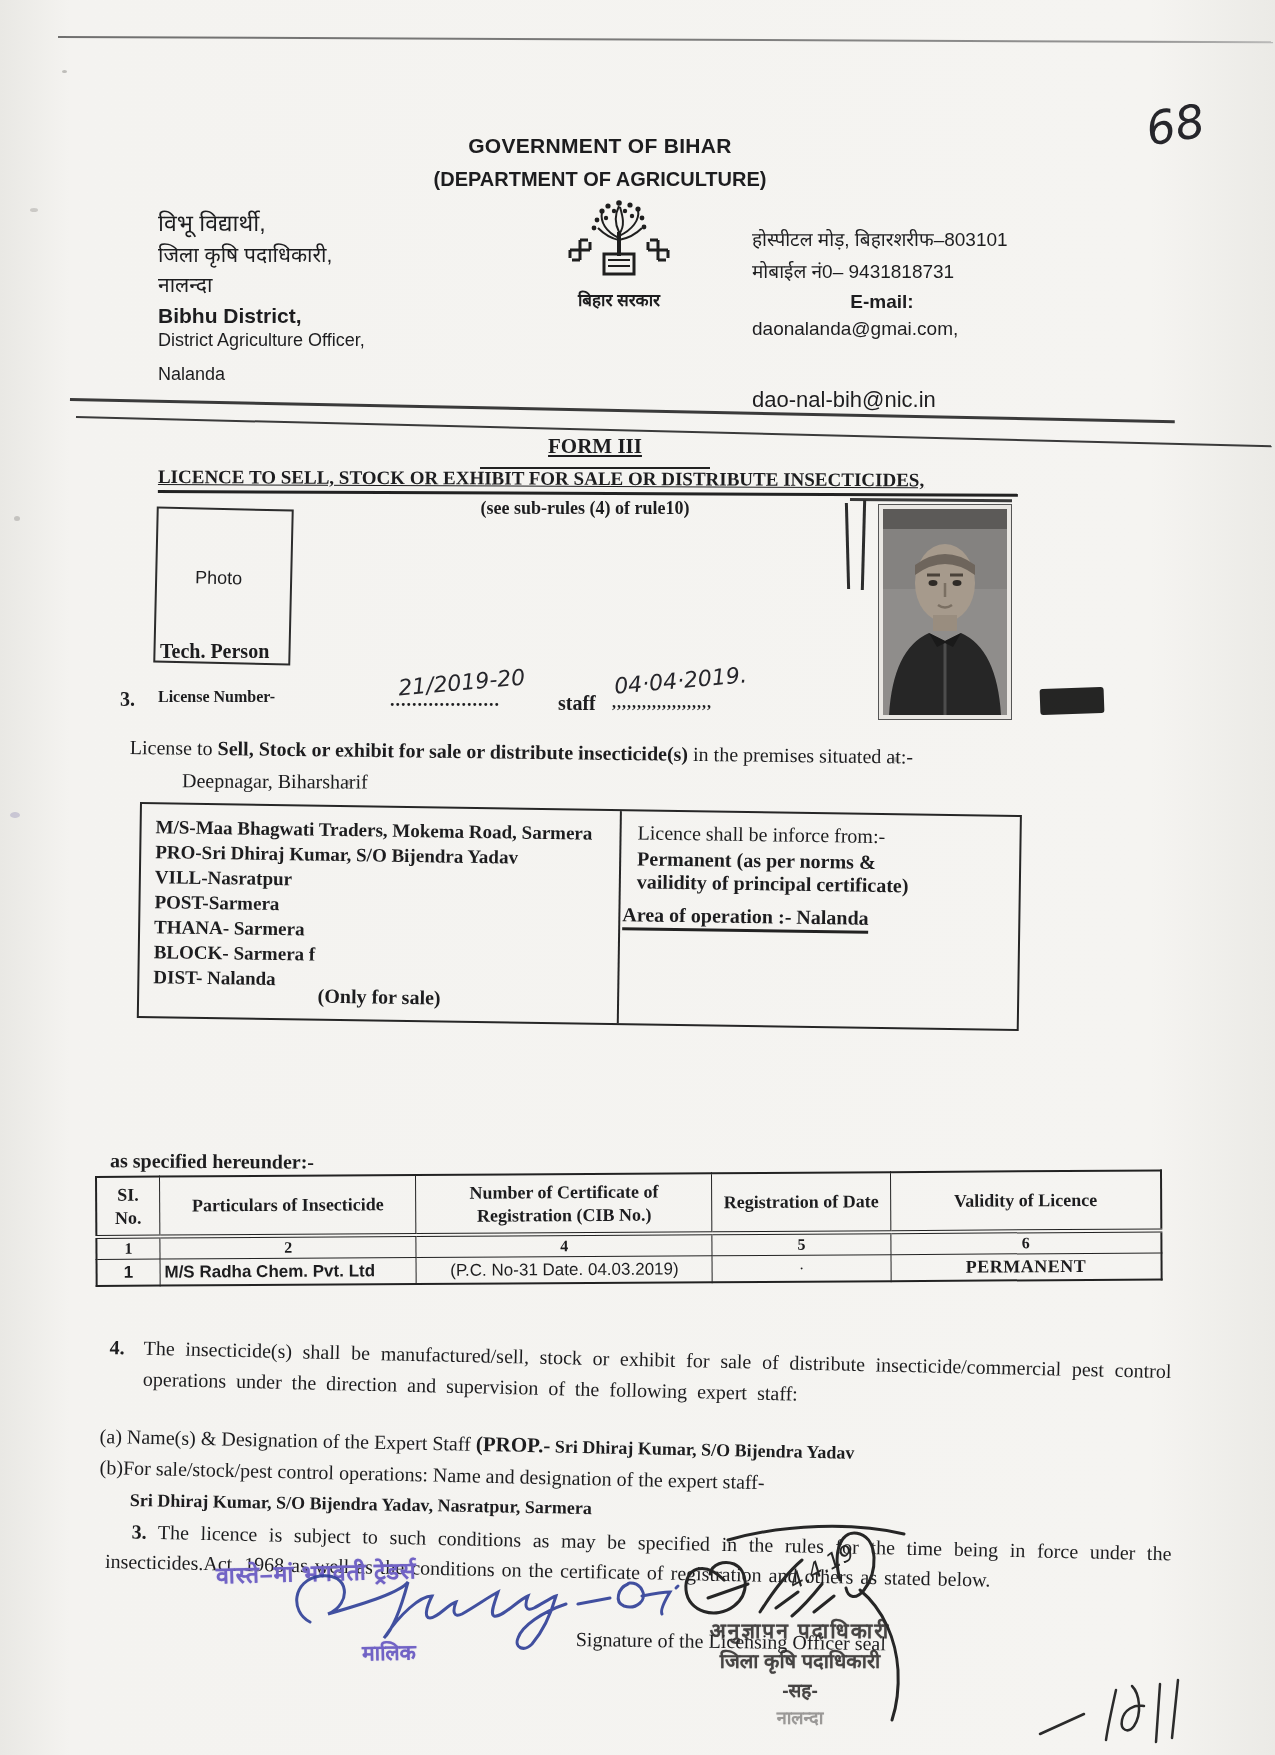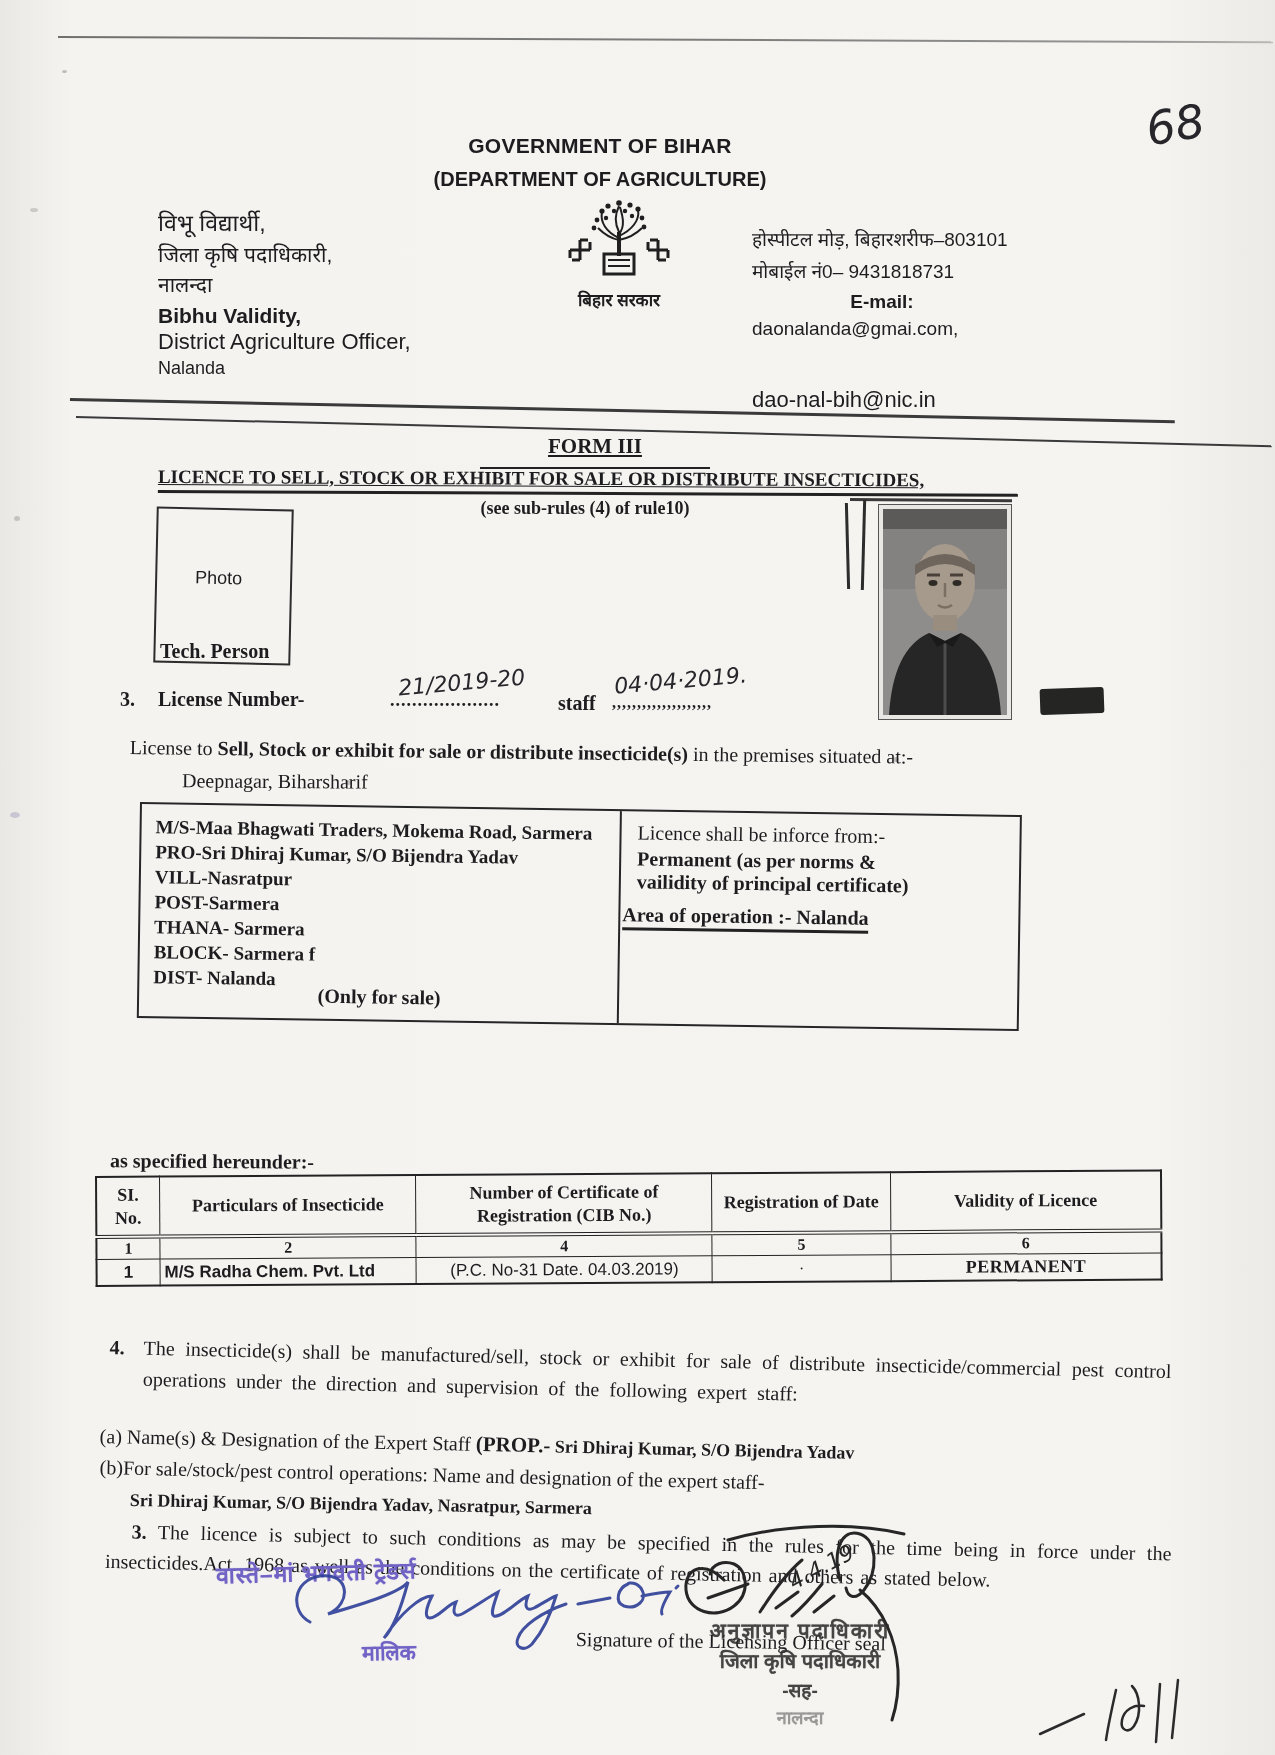--- a/index.html
+++ b/index.html
@@ -43,22 +43,22 @@
 
   <div class="abs hand" style="left:1146px;top:98px;font-size:46px;transform:rotate(-10deg);font-family:'DejaVu Sans',sans-serif;">68</div>
 
   <div class="abs sans b ctr" style="left:180px;top:168px;width:840px;font-size:20px;">(DEPARTMENT OF AGRICULTURE)</div>
   <div class="abs sans b ctr" style="left:180px;top:134px;width:840px;font-size:21px;letter-spacing:.3px;">GOVERNMENT OF BIHAR</div>
 
   <div class="abs" style="left:158px;top:212px;width:320px;line-height:1.0;">
     <div class="hi" style="font-size:23px;margin-bottom:9px;">विभू विद्यार्थी,</div>
     <div class="hi" style="font-size:21px;margin-bottom:9px;">जिला कृषि पदाधिकारी,</div>
     <div class="hi" style="font-size:21px;margin-bottom:10px;">नालन्दा</div>
-    <div class="sans b" style="font-size:21px;margin-bottom:5px;">Bibhu Validity,</div>
-    <div class="sans" style="font-size:22px;margin-bottom:6px;">District Agriculture Officer,</div>
+    <div class="sans b" style="font-size:21px;margin-bottom:5px;">Bibhu District,</div>
+    <div class="sans" style="font-size:18px;margin-bottom:16px;">District Agriculture Officer,</div>
     <div class="sans" style="font-size:18px;">Nalanda</div>
   </div>
 
   <div class="abs" style="left:556px;top:198px;width:126px;">
     <svg width="126" height="88" viewBox="0 0 126 88">
       <g stroke="#1f1f1f" fill="none" stroke-width="2">
         <path d="M63 58 V34" stroke-width="4"></path>
         <path d="M63 40 C50 34 44 24 46 14 M63 38 C76 32 84 22 82 12 M63 34 C58 24 60 14 63 8 M63 36 C70 28 66 16 64 9 M63 42 C52 40 46 34 42 30 M63 42 C74 40 82 34 86 30"></path>
       </g>
       <g fill="#1f1f1f">
@@ -121,21 +121,21 @@
       <path d="M44 66 h13 M67 66 h13" stroke="#4a423a" stroke-width="3"></path>
       <path d="M62 74 v14 M55 96 q7 5 14 0" stroke="#7a6f62" stroke-width="2.5" fill="none"></path>
       <rect x="50" y="106" width="24" height="16" fill="#998d7f"></rect>
       <path d="M6 206 Q10 140 46 124 L62 132 L78 124 Q114 140 118 206 Z" fill="#262626"></path>
       <path d="M62 132 V206" stroke="#4d4d4d" stroke-width="3"></path>
       <path d="M46 124 L62 132 L78 124 L70 138 L62 134 L54 138 Z" fill="#1a1a1a"></path>
     </svg>
   </div>
 
   <div class="abs b" style="left:120px;top:688px;font-size:20px;">3.</div>
-  <div class="abs b" style="left:158px;top:688px;font-size:20px;text-align:right;">License Number-</div>
+  <div class="abs b" style="left:158px;top:688px;font-size:16px;text-align:right;">License Number-</div>
   <div class="abs hand" style="left:398px;top:670px;font-size:22px;transform:rotate(-5deg);font-family:'DejaVu Sans',sans-serif;">21/2019-20</div>
   <div class="abs b dotted" style="left:390px;top:690px;font-size:18px;">....................</div>
   <div class="abs b" style="left:558px;top:692px;font-size:20px;">staff</div>
   <div class="abs hand" style="left:614px;top:668px;font-size:22px;transform:rotate(-5deg);font-family:'DejaVu Sans',sans-serif;">04·04·2019.</div>
   <div class="abs b dotted" style="left:612px;top:694px;font-size:16px;">,,,,,,,,,,,,,,,,,,,,</div>
 
   <div class="abs" style="left:130px;top:736px;width:1060px;font-size:20px;transform:rotate(0.7deg);transform-origin:left top;">
     <span>License to </span><span class="b">Sell, Stock or exhibit for sale or distribute insecticide(s)</span><span> in the premises situated at:-</span>
   </div>
   <div class="abs" style="left:182px;top:770px;font-size:20px;transform:rotate(0.4deg);">Deepnagar, Biharsharif</div>

